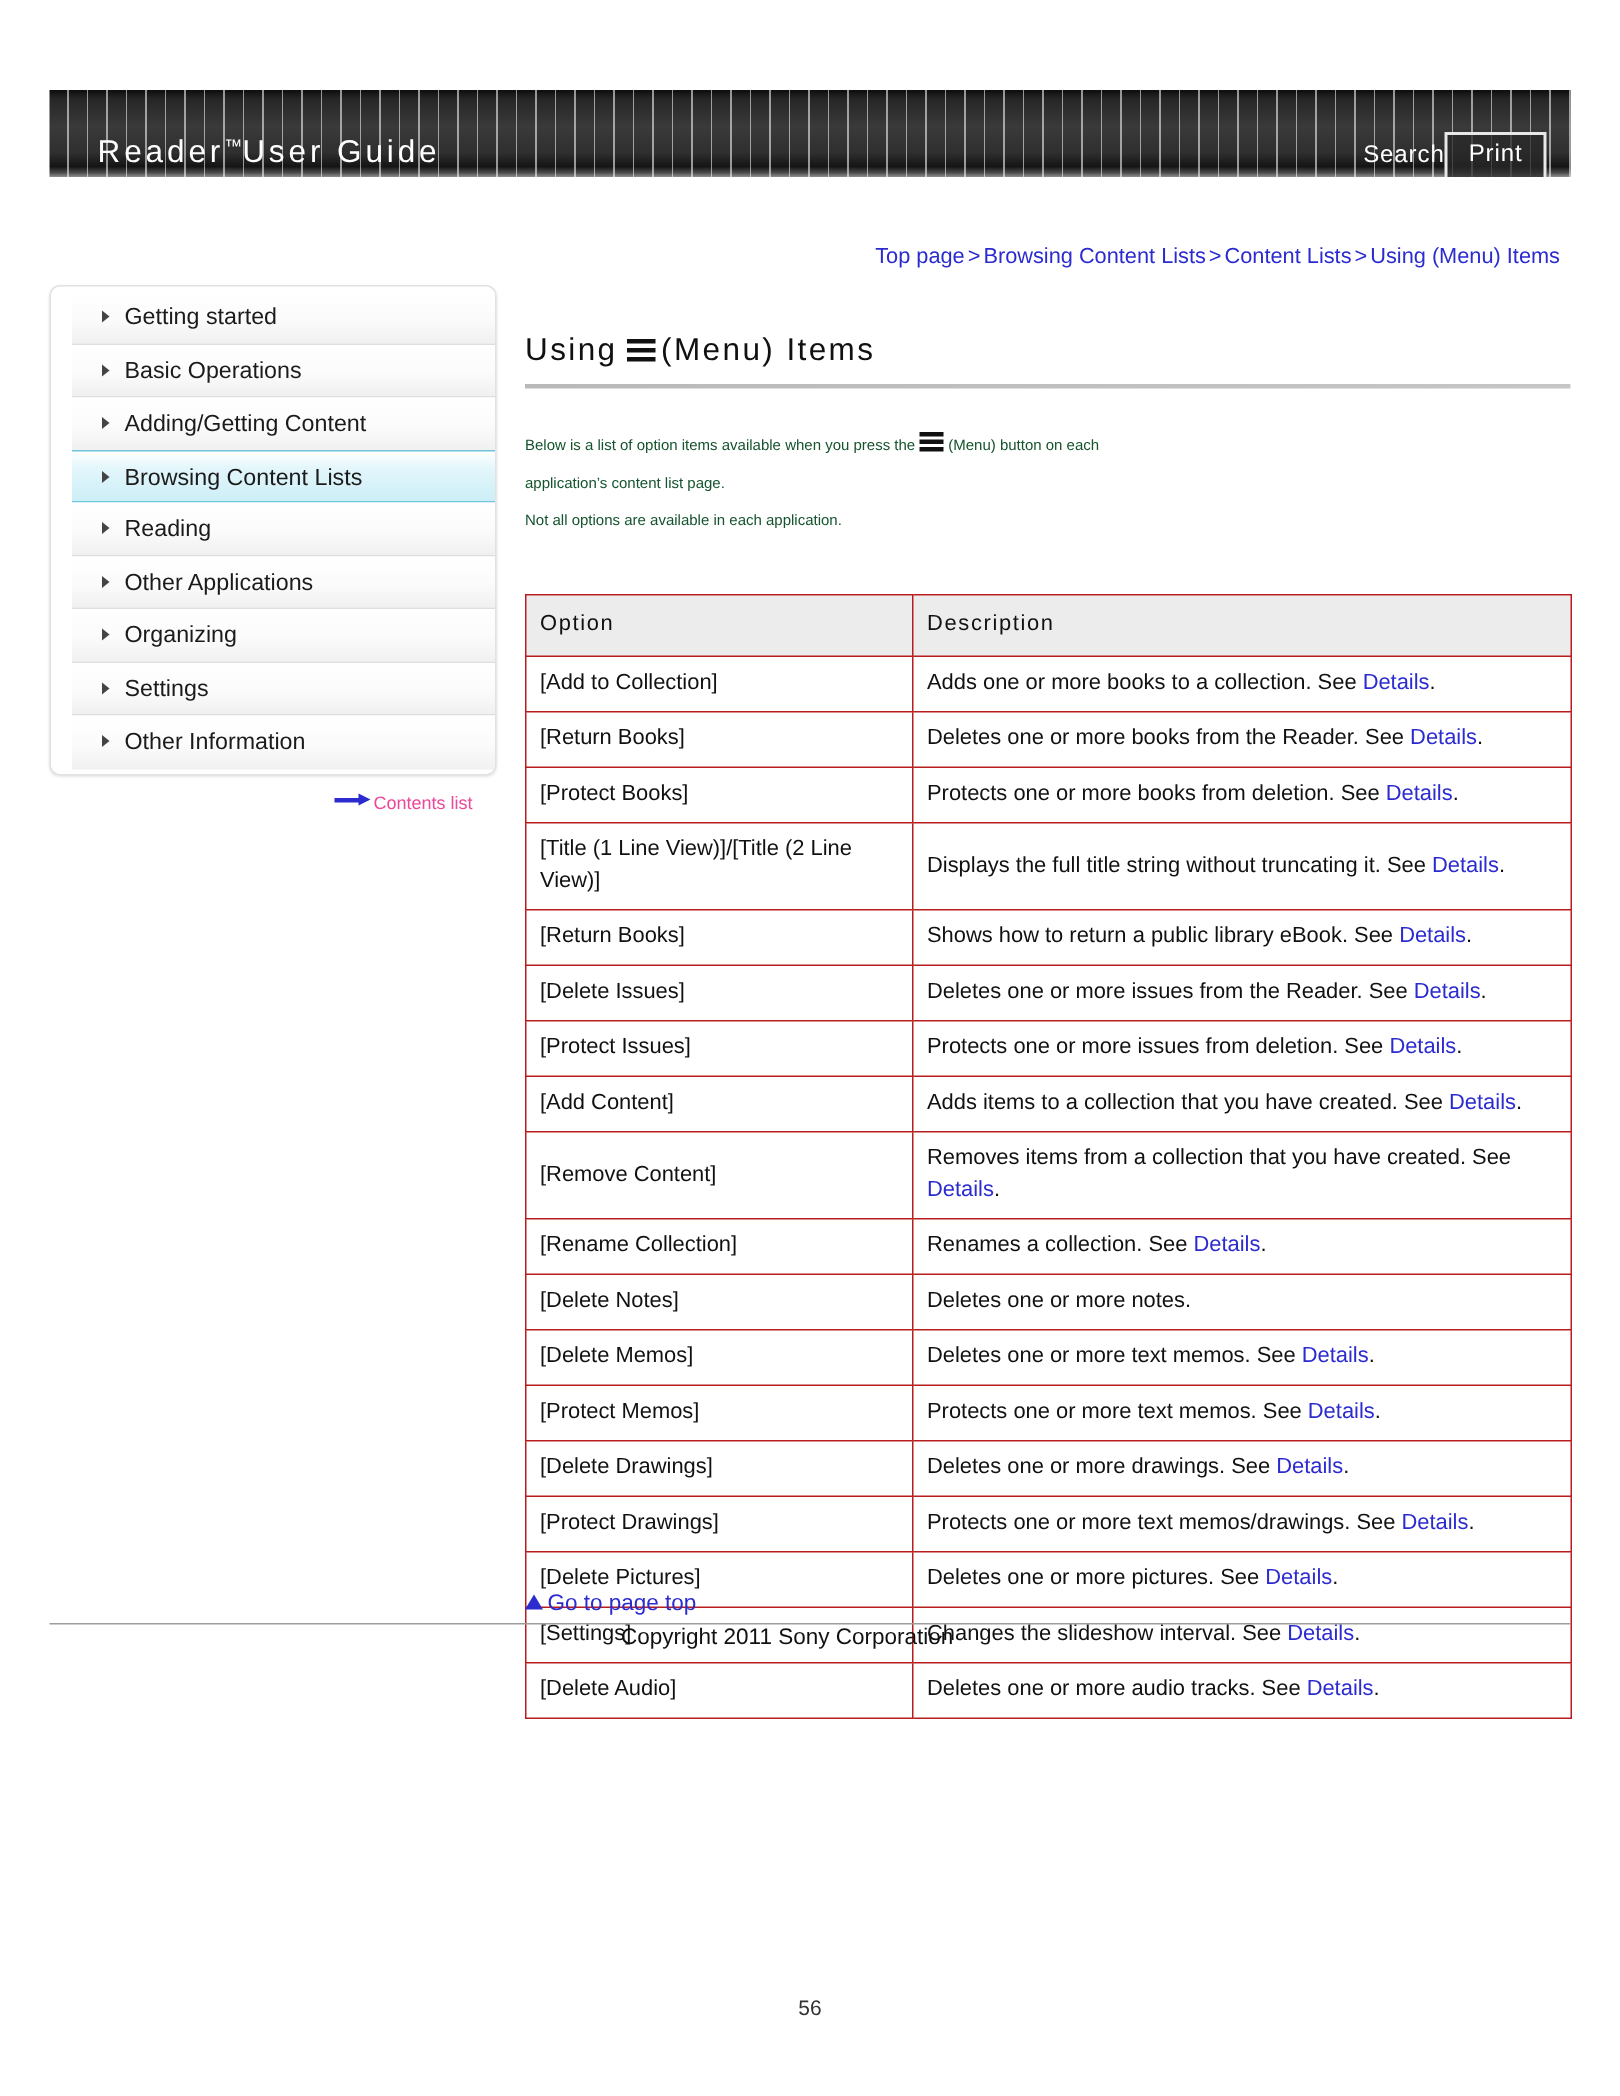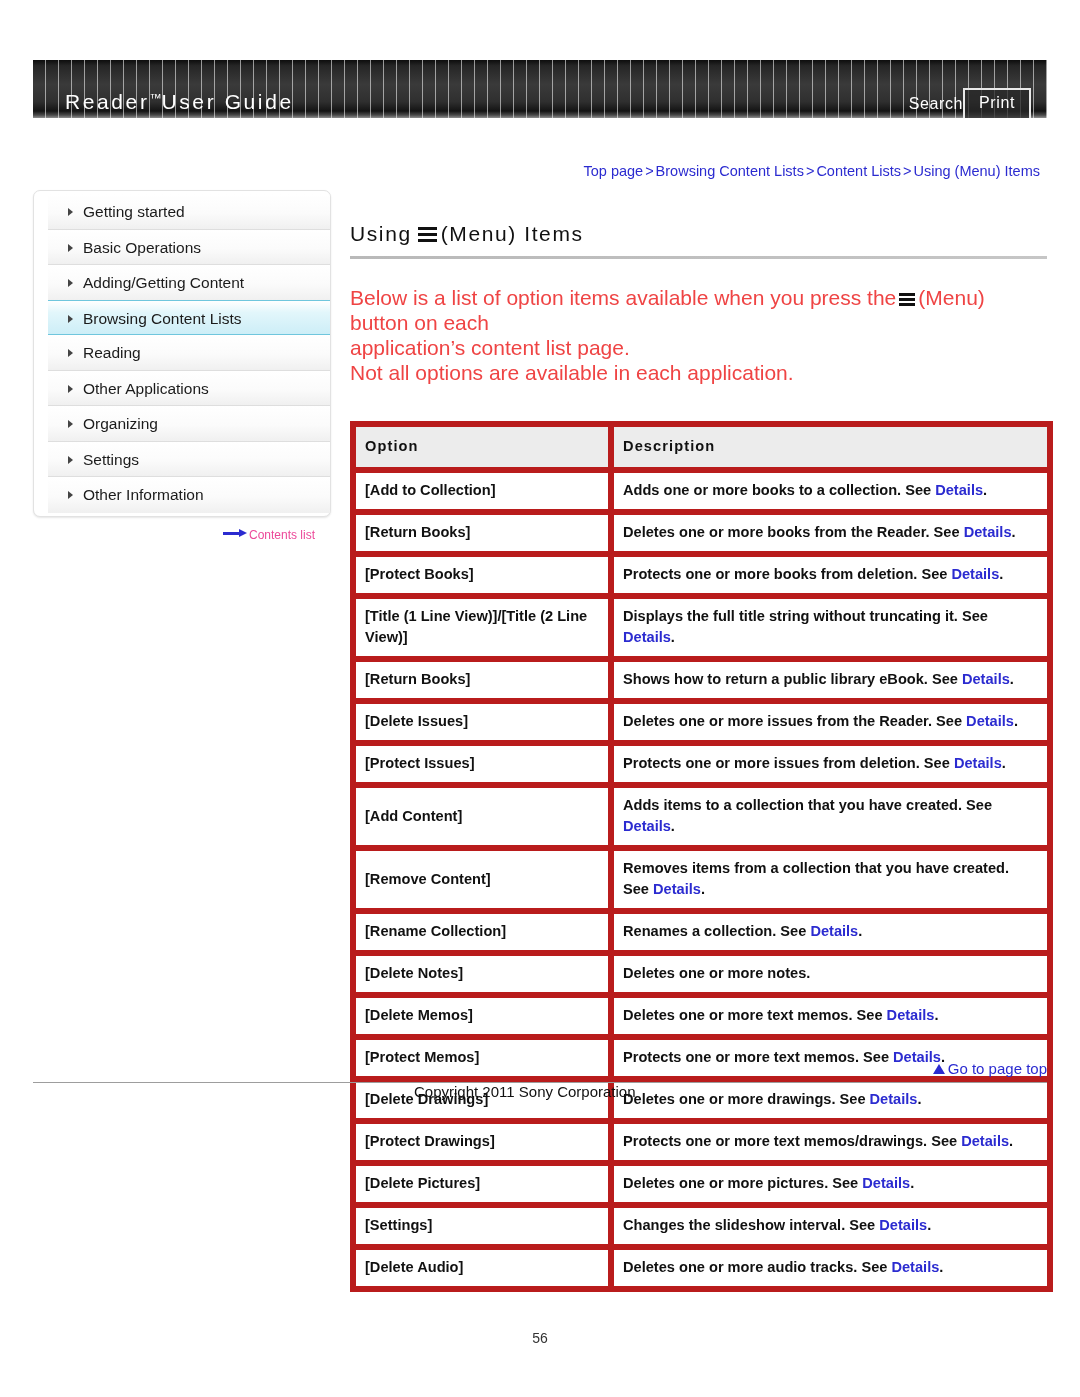--- a/index.html
+++ b/index.html
@@ -216,61 +216,60 @@
   .hamburger-icon.inline i:nth-child(2) { top: 5px; }
   .hamburger-icon.inline i:nth-child(3) { top: 10px; }
 
   #title-rule {
     height: 3px;
     background: linear-gradient(to right, #b9b9b9, #c6c6c6);
     margin-bottom: 26px;
   }
 
   #intro-text {
-    font-size: 21px;
+    font-size: 10px;
     line-height: 25px;
-    color: #ef4444;
+    color: #14532d;
   }
   #intro-text p { margin: 0; }
 
   
   #option-table {
     margin-top: 36px;
     border-collapse: collapse;
     width: 697px;
     table-layout: fixed;
   }
   #option-table th, #option-table td {
-    border: 6px solid #b91c1c;
+    border: 1px solid #b91c1c;
     padding: 7px 9px 8px 9px;
     font-size: 14.6px;
     line-height: 21px;
     text-align: left;
     vertical-align: middle;
     color: #111111;
-    font-weight: bold;
+    font-weight: normal;
   }
   #option-table thead th {
     background: #ececec;
     letter-spacing: 1.1px;
     font-size: 14.6px;
     padding-top: 9px;
     padding-bottom: 10px;
   }
   #option-table col.c-opt { width: 258px; }
   #option-table col.c-desc { width: 439px; }
   .link { color: #2b2bd0; }
 
   
   #go-top-link {
     position: absolute;
     left: 350px;
     top: 1060px;
     width: 697px;
-    text-align: right;
     font-size: 15px;
     color: #2b2bd0;
     white-space: nowrap;
   }
   #go-top-link .up-triangle {
     display: inline-block;
     width: 0; height: 0;
     border-bottom: 10px solid #2b2bd0;
     border-left: 6px solid transparent;
     border-right: 6px solid transparent;

